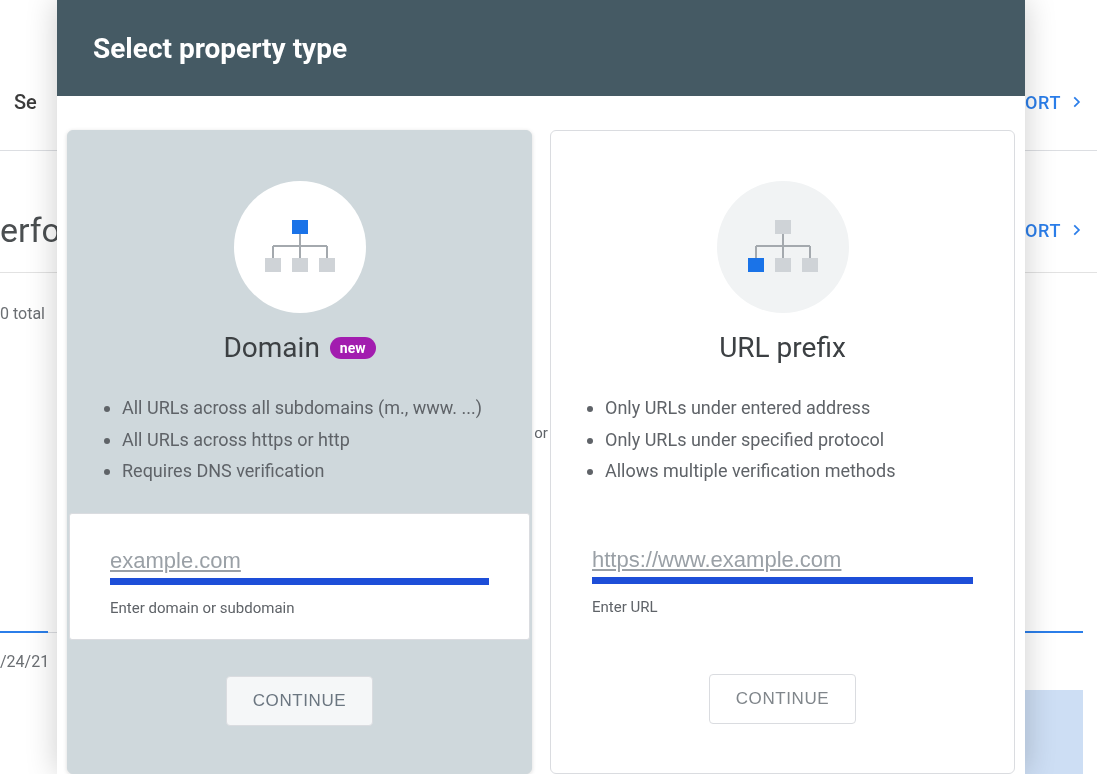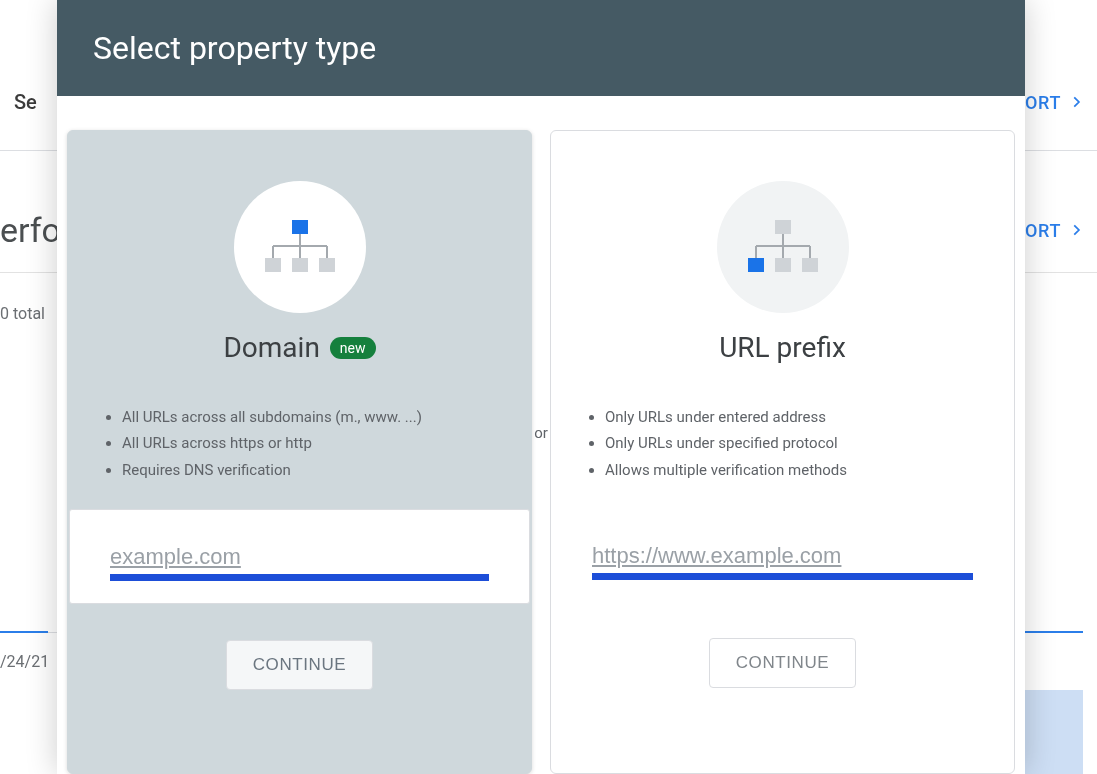--- a/index.html
+++ b/index.html
@@ -117,22 +117,22 @@
     }
     .modal-header {
       height: 96px;
       background: #455a64;
       display: flex;
       align-items: center;
       padding: 0 36px;
     }
     .modal-title {
       color: #fff;
-      font-size: 32px;
-      font-weight: 400;
+      font-size: 28px;
+      font-weight: 700;
     }
     .modal-body {
       flex: 1;
       position: relative;
       padding: 34px 8px 0;
       display: flex;
       gap: 18px;
       justify-content: center;
     }
     .or-sep {
@@ -164,41 +164,41 @@
       display: flex;
       align-items: center;
       justify-content: center;
       margin-bottom: 18px;
     }
     .card.selected .icon-circle { background: #fff; }
     .icon-svg { width: 70px; height: 54px; }
 
     .card-heading-row {
       display: flex; align-items: center; gap: 10px;
-      margin-bottom: 40px;
+      margin-bottom: 28px;
     }
     .card-heading {
       font-size: 28px;
       color: #3c4043;
       font-weight: 400;
     }
     .badge {
-      background: #15803d;
+      background: #a21caf;
       color: #fff;
       font-size: 14px;
-      font-weight: 400;
+      font-weight: 700;
       padding: 3px 10px;
       border-radius: 14px;
     }
     .bullets {
       align-self: stretch;
       padding: 0 30px 0 54px;
       list-style: disc;
       color: #5f6368;
-      font-size: 15px;
+      font-size: 18px;
       line-height: 1.75;
       margin-bottom: 26px;
     }
     .input-box {
       align-self: stretch;
       margin: 0 1px;
       border: 1px solid #dadce0;
       border-radius: 3px;
       background: #fff;
       padding: 30px 40px 22px;
@@ -300,20 +300,21 @@
         <span class="card-heading">Domain</span>
         <span class="badge">new</span>
       </div>
       <ul class="bullets">
         <li>All URLs across all subdomains (m., www. ...)</li>
         <li>All URLs across https or http</li>
         <li>Requires DNS verification</li>
       </ul>
       <div class="input-box">
         <input class="text-input" type="text" placeholder="example.com" style="">
+        <div class="input-helper">Enter domain or subdomain</div>
       </div>
       <div class="cta-row">
         <button class="cta-btn">CONTINUE</button>
       </div>
     </div>
 
     <div class="card">
       <div class="icon-circle">
         <svg class="icon-svg" viewBox="0 0 70 54">
           <rect x="27" y="0" width="16" height="14" fill="#cfd3d7"></rect>
@@ -330,20 +331,21 @@
       <div class="card-heading-row">
         <span class="card-heading">URL prefix</span>
       </div>
       <ul class="bullets">
         <li>Only URLs under entered address</li>
         <li>Only URLs under specified protocol</li>
         <li>Allows multiple verification methods</li>
       </ul>
       <div class="input-box">
         <input class="text-input" type="text" placeholder="https://www.example.com" style="">
+        <div class="input-helper">Enter URL</div>
       </div>
       <div class="cta-row">
         <button class="cta-btn">CONTINUE</button>
       </div>
     </div>
 
   </div>
 </div>
 
 </body></html>

